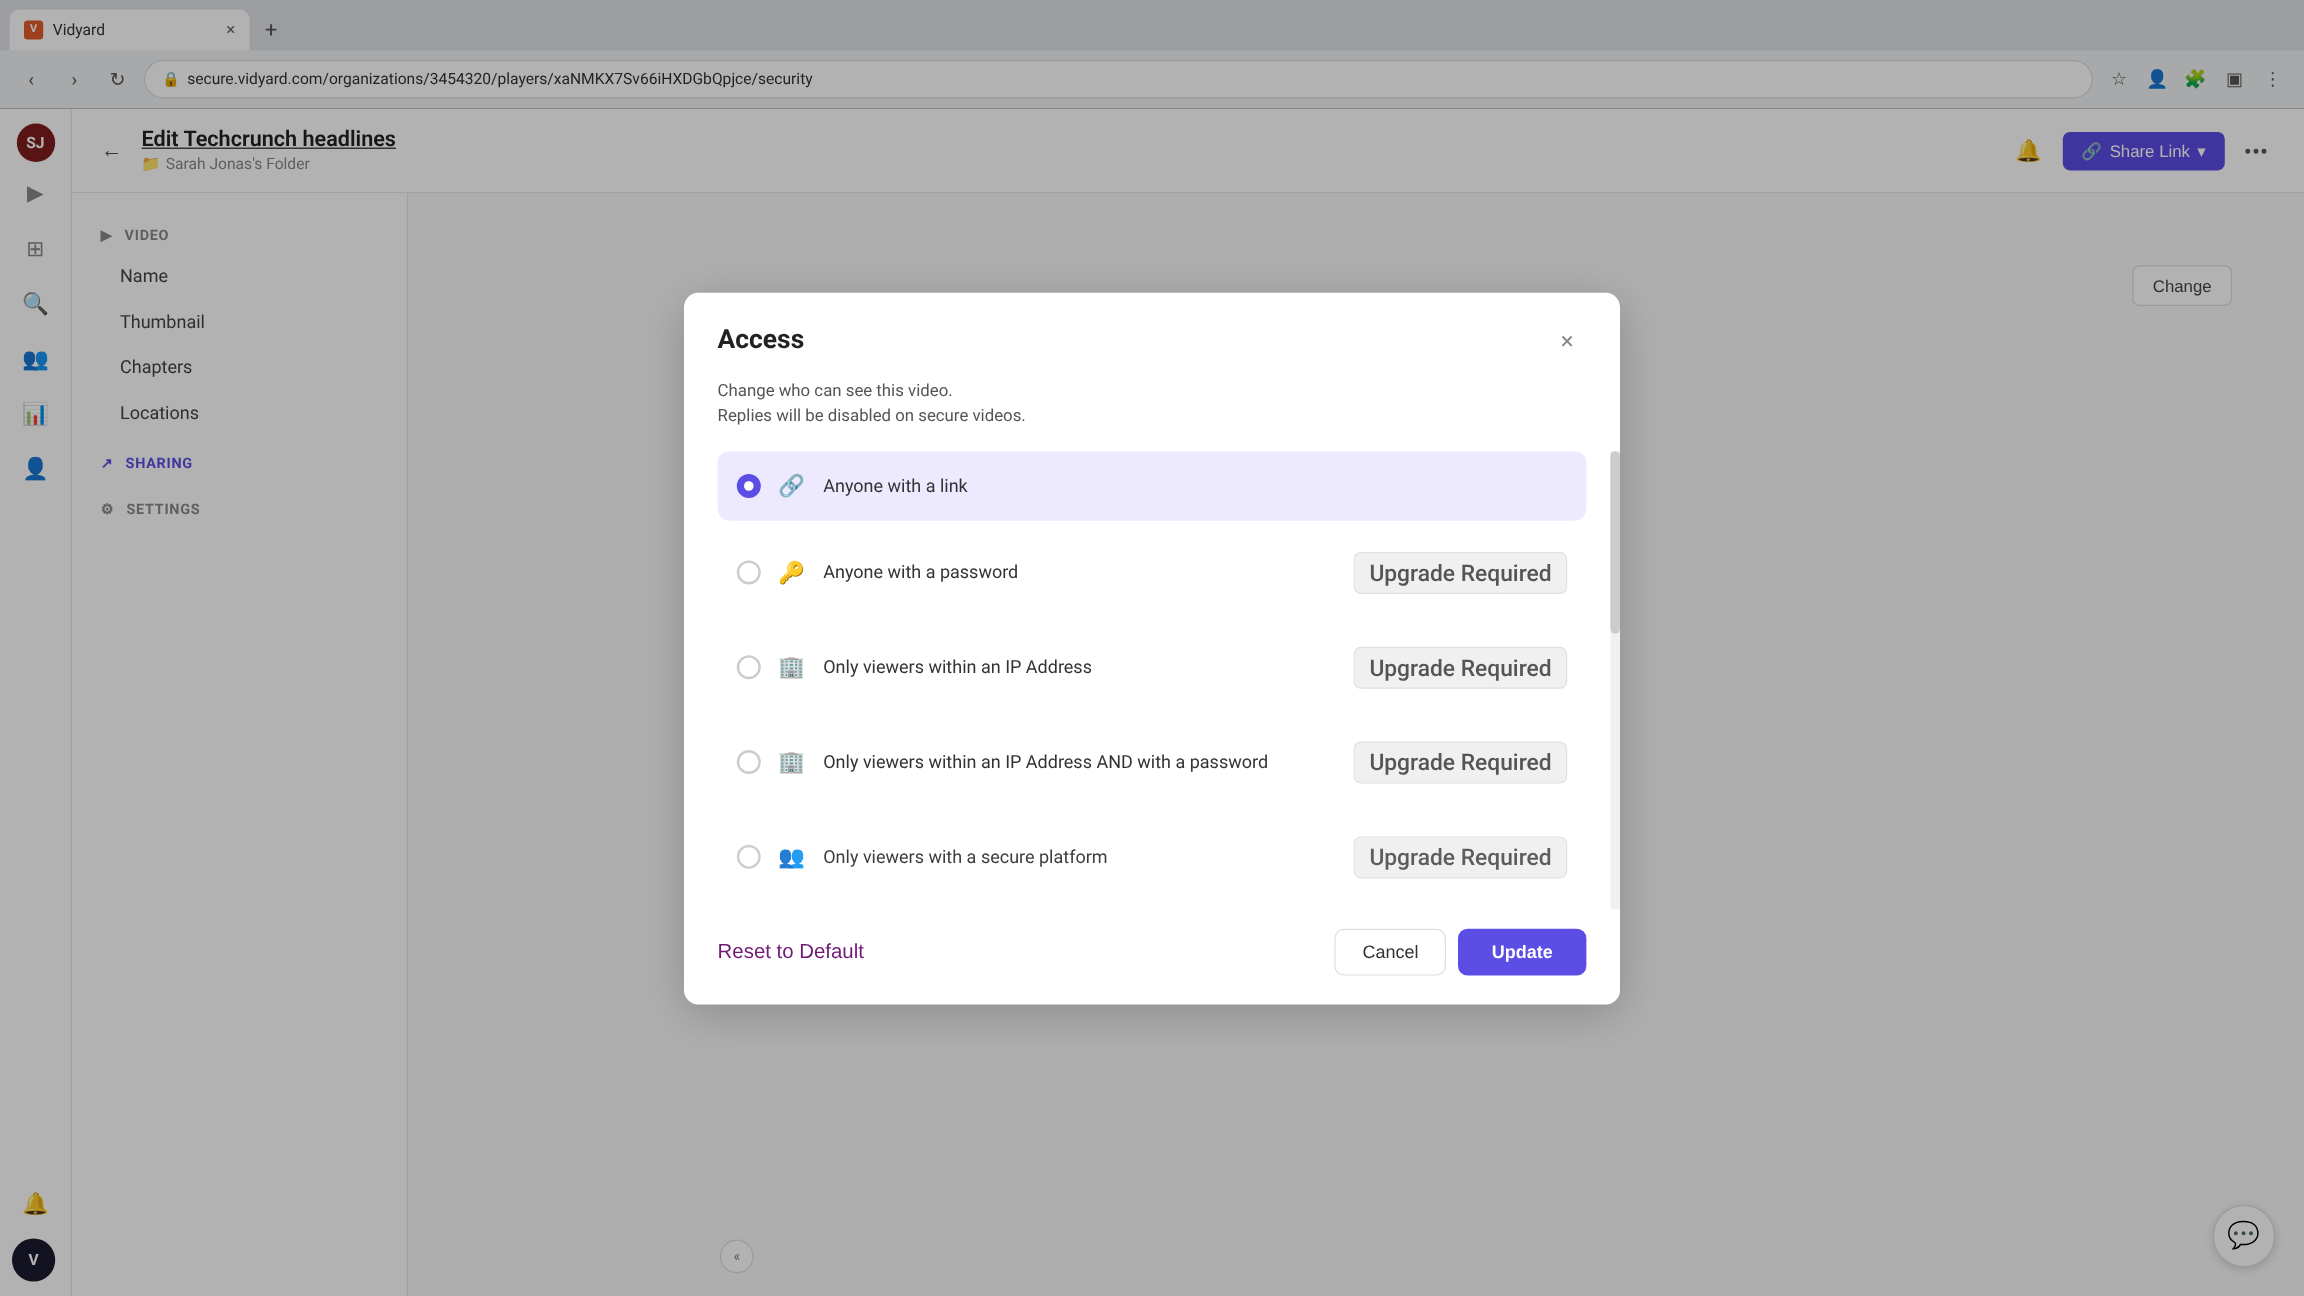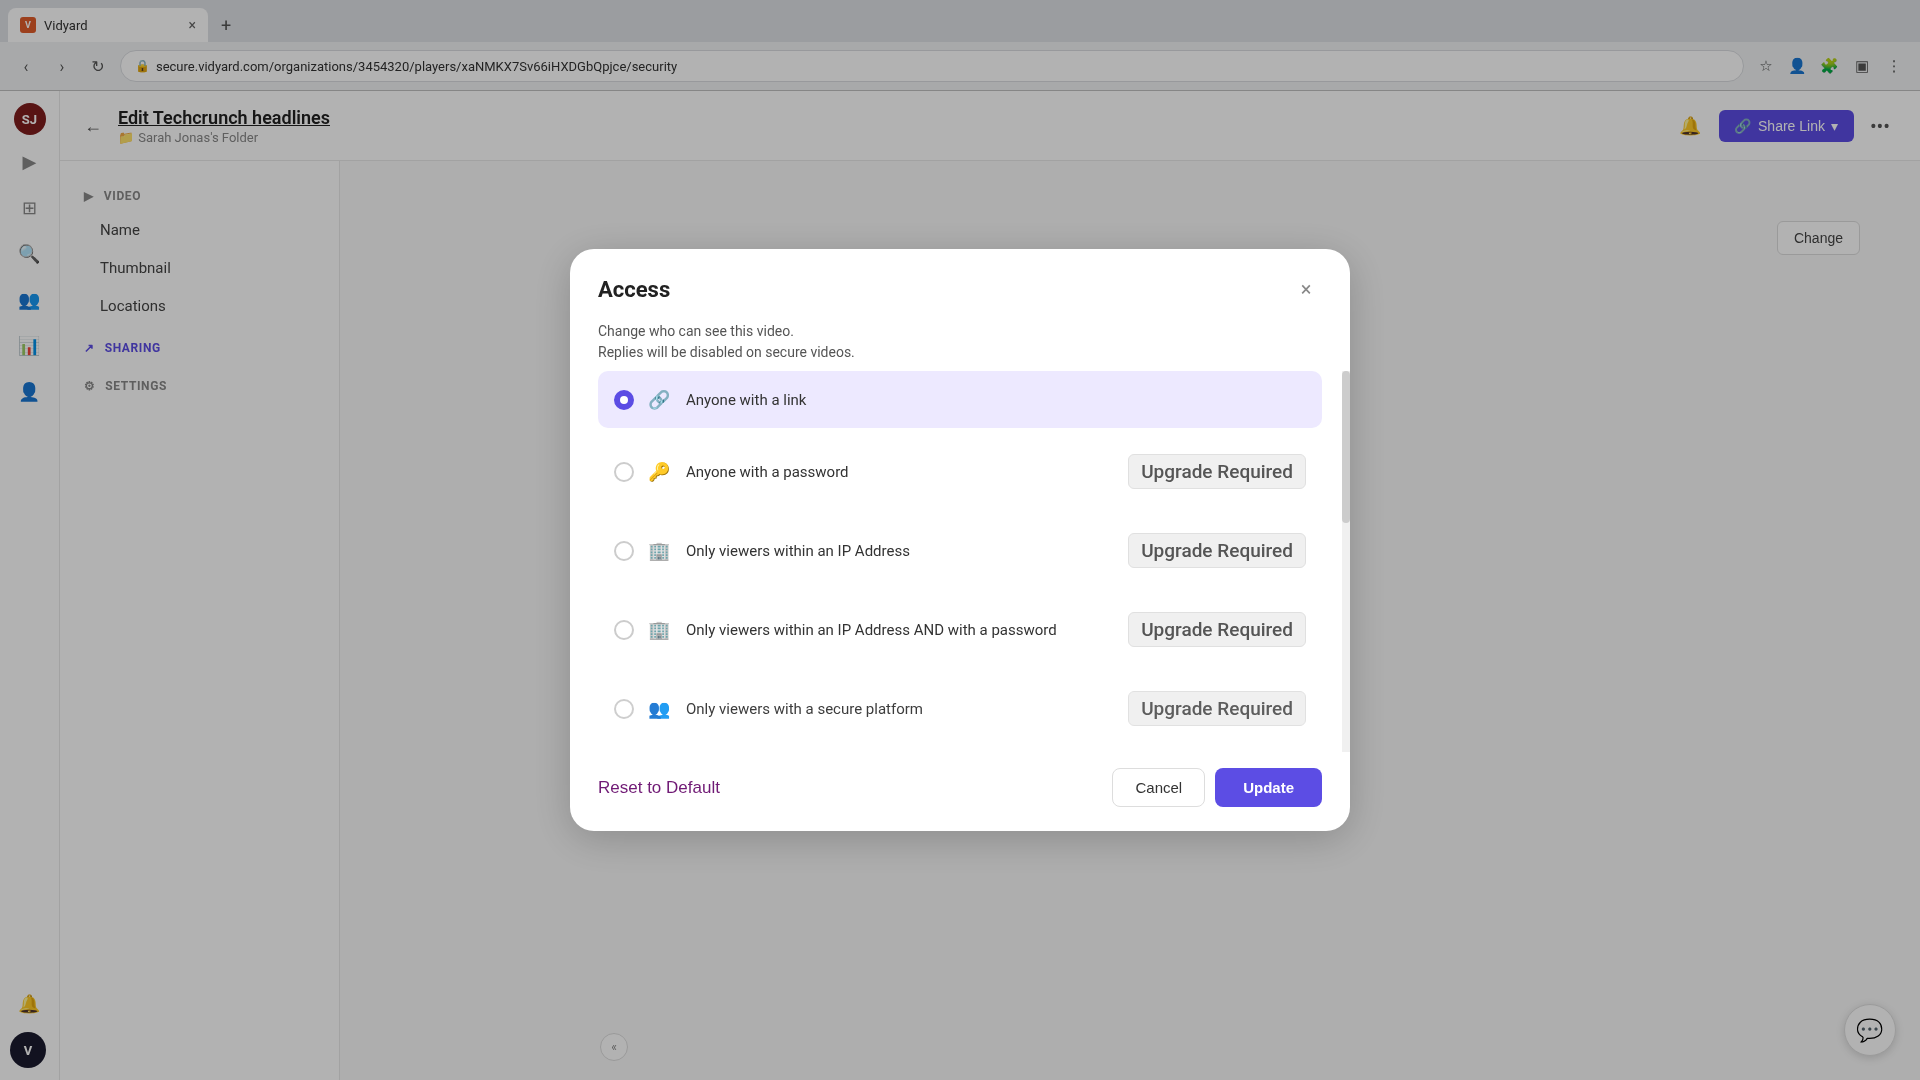--- a/index.html
+++ b/index.html
@@ -324,21 +324,21 @@
       top: 0; left: 0;
       width: 100%; height: 100%;
       background: rgba(0,0,0,0.3);
       z-index: 1000;
       display: flex;
       align-items: center;
       justify-content: center;
     }
     .modal {
       background: #fff;
-      border-radius: 24px;
+      border-radius: 12px;
       width: 780px;
       max-height: 600px;
       box-shadow: 0 8px 40px rgba(0,0,0,0.2);
       display: flex;
       flex-direction: column;
       overflow: hidden;
     }
     .modal-header {
       display: flex;
       align-items: center;
@@ -353,21 +353,21 @@
     }
     .modal-close {
       width: 32px; height: 32px;
       border-radius: 50%;
       display: flex; align-items: center; justify-content: center;
       color: #888;
       font-size: 20px;
       cursor: pointer;
     }
     .modal-subtitle {
-      padding: 0 28px 8px 28px;
+      padding: 0 28px 18px 28px;
       font-size: 14px;
       color: #555;
       line-height: 1.5;
       flex-shrink: 0;
     }
     .modal-body {
       flex: 1;
       overflow-y: auto;
       padding: 0 28px;
       position: relative;
@@ -561,20 +561,21 @@
     <div class="content-body">
 
       <div class="left-nav">
         <div class="nav-section">
           <div class="nav-section-header">
             <span>▶</span>
             <span>VIDEO</span>
           </div>
           <div class="nav-item">Name</div>
           <div class="nav-item">Thumbnail</div>
+          <div class="nav-item">Chapters</div>
           <div class="nav-item">Locations</div>
         </div>
         <div class="nav-section">
           <div class="nav-section-header active">
             <span>↗</span>
             <span>SHARING</span>
           </div>
         </div>
         <div class="nav-section">
           <div class="nav-section-header">

